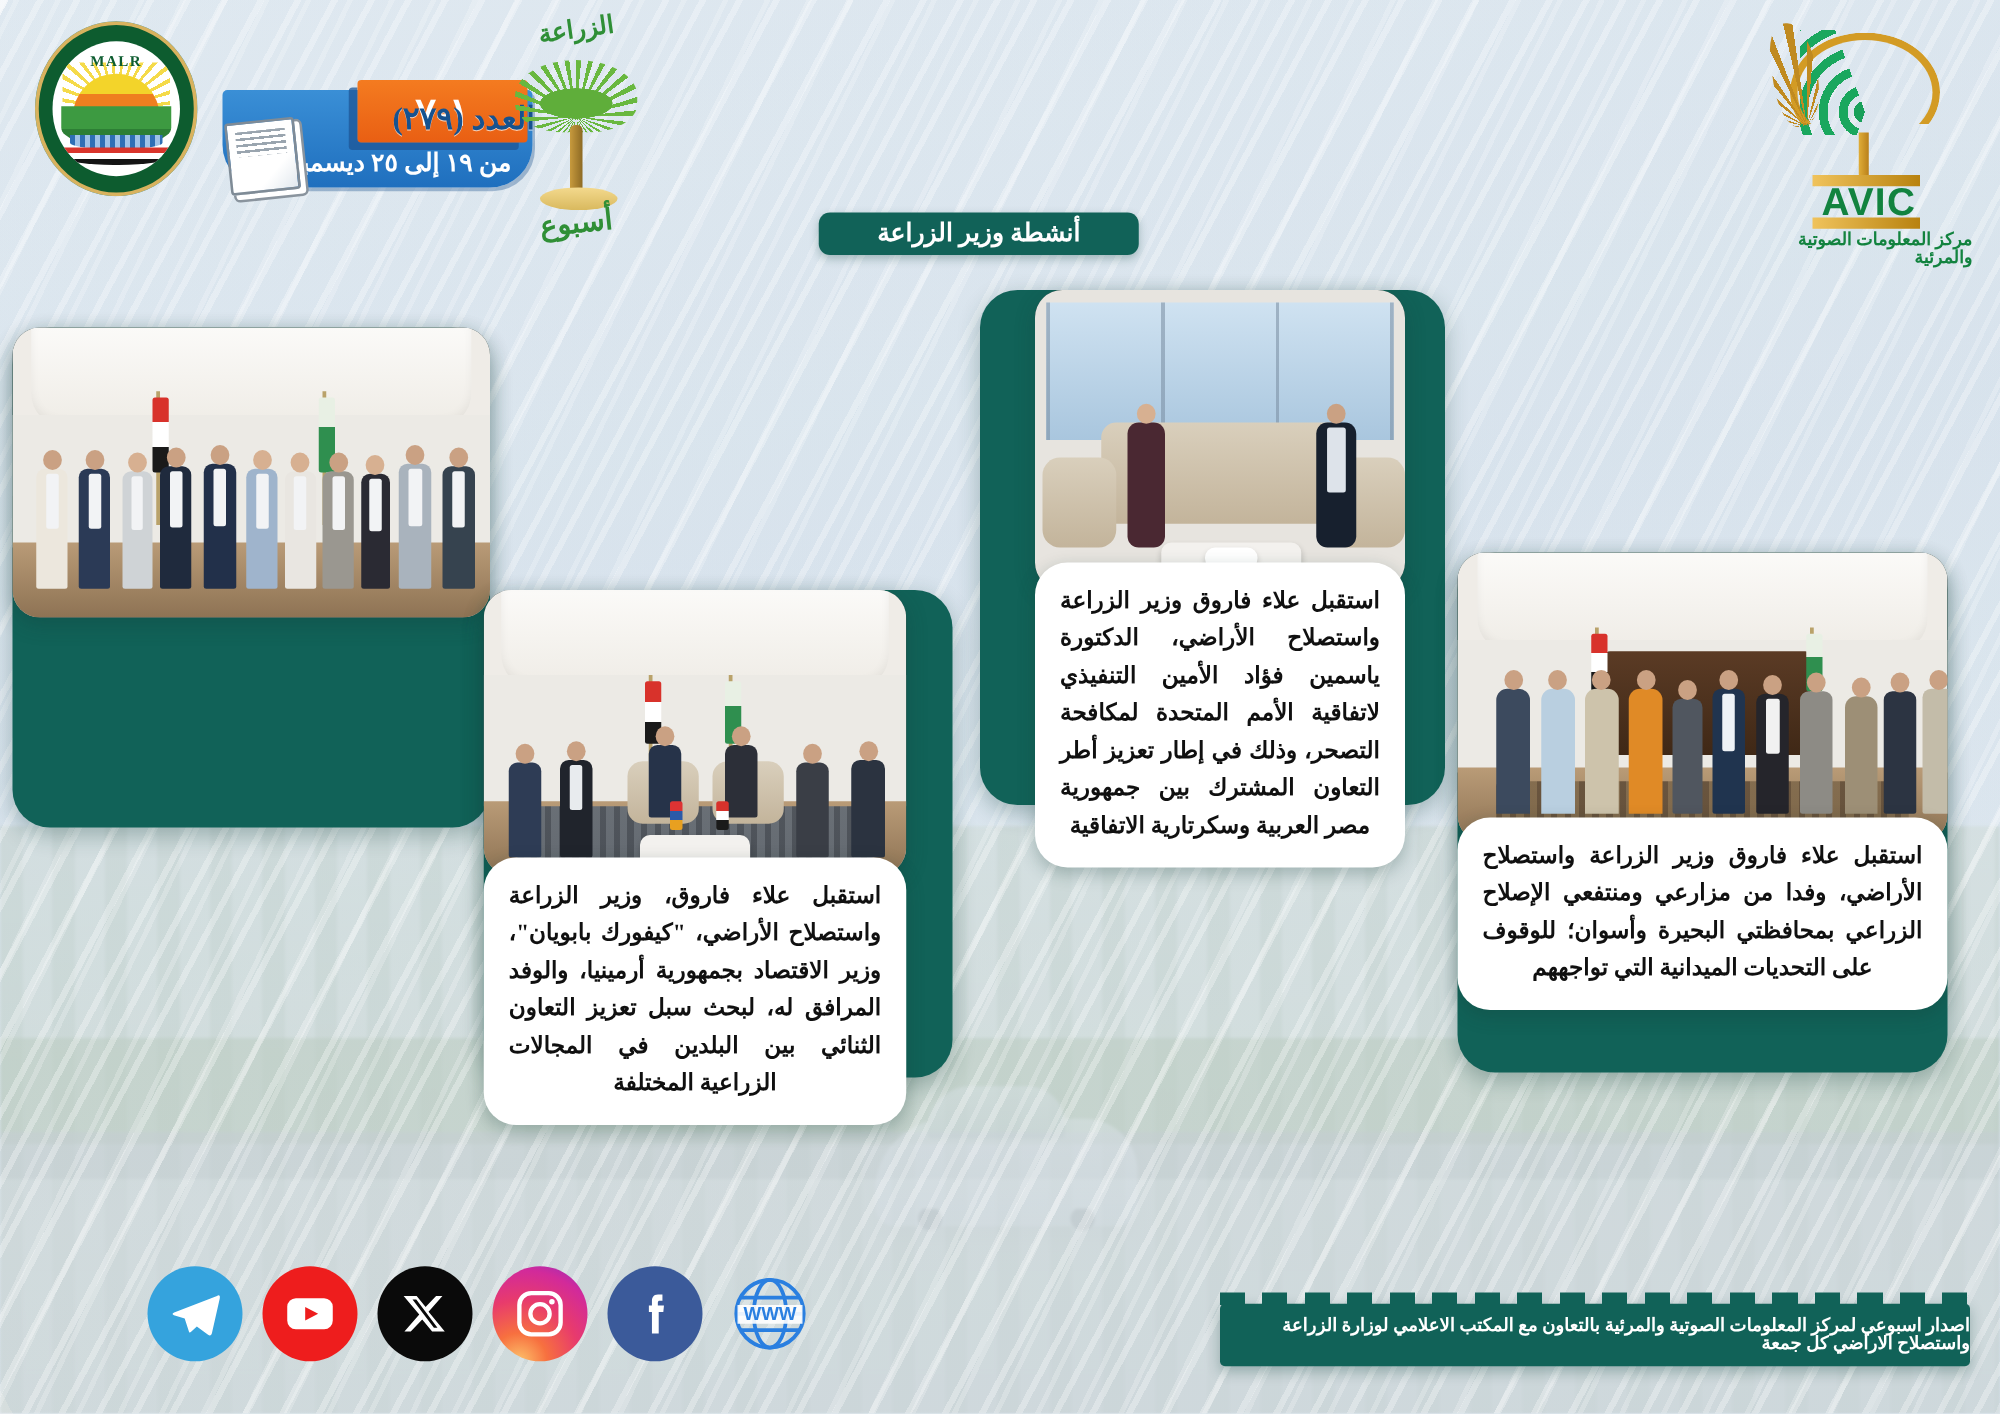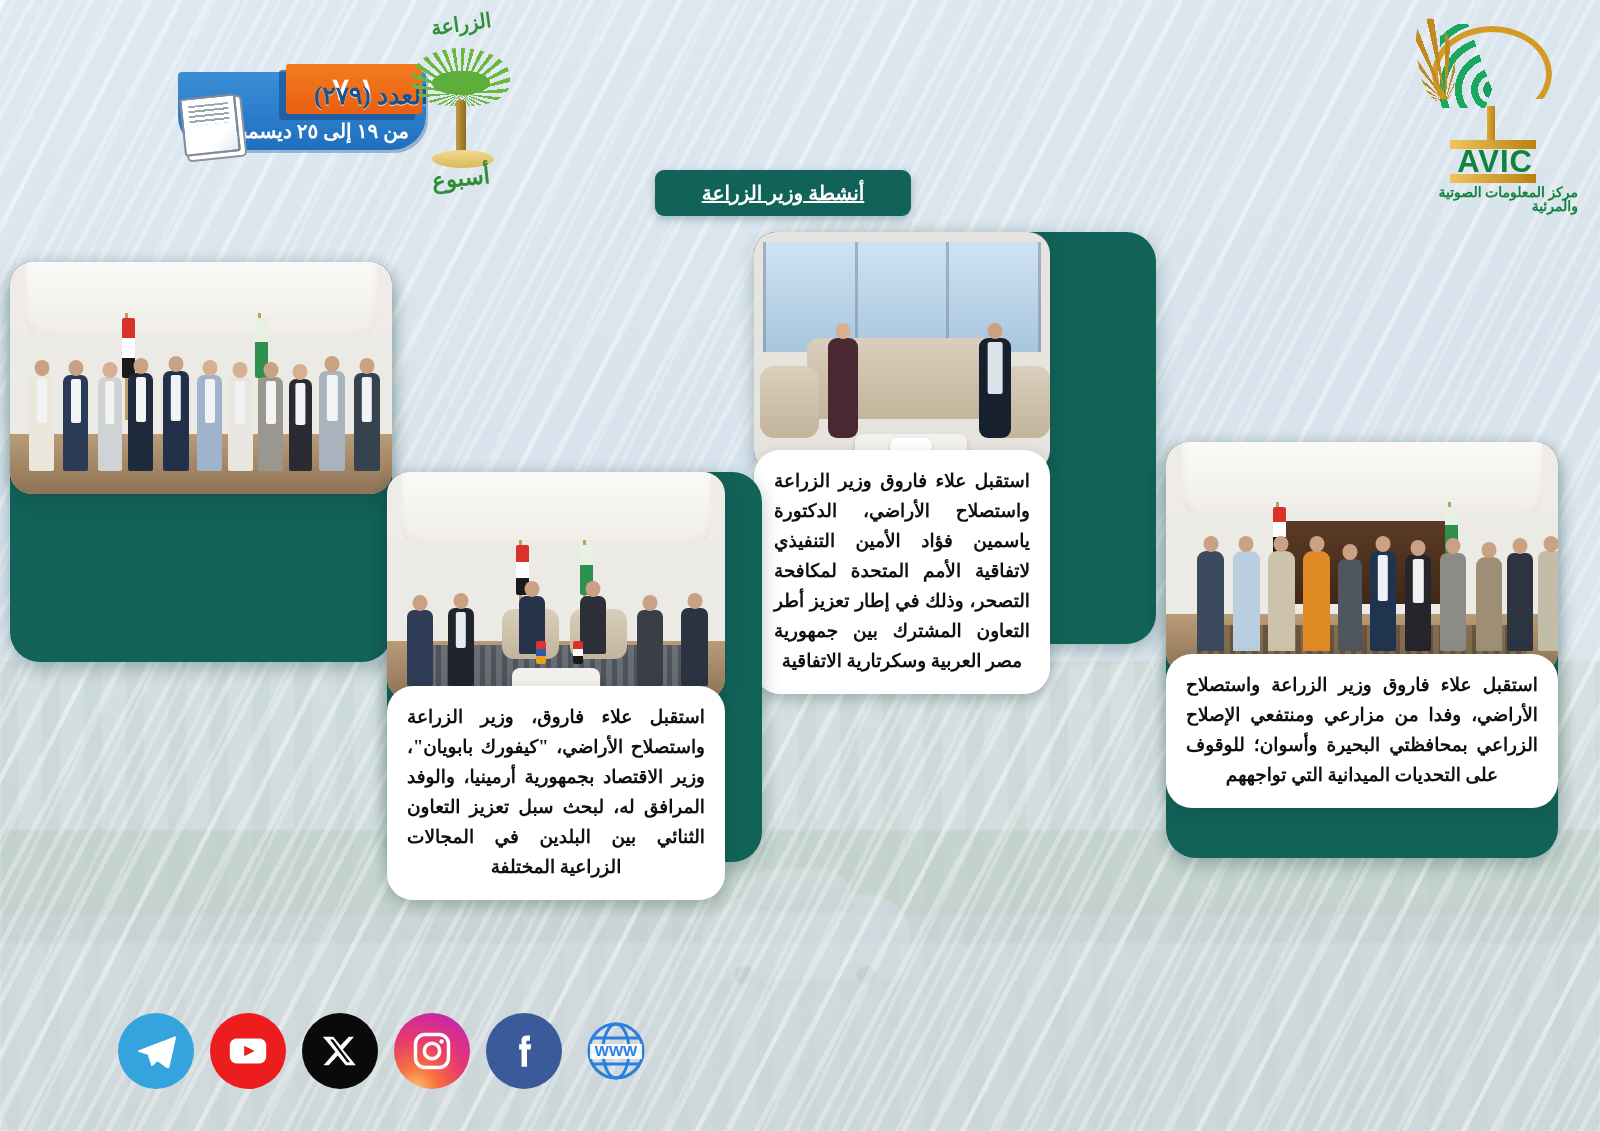--- a/index.html
+++ b/index.html
@@ -183,26 +183,25 @@
 
   .main-title{
     position:absolute; left:510px; top:50px; width:555px; height:104px;
     background:#116258; border-radius:52px;
     display:flex; align-items:center; justify-content:center;
     color:#fff; font:700 33px/1.15 "Liberation Serif",serif;
     text-align:center; padding:0 26px;
     box-shadow:0 4px 12px rgba(15,70,64,.35);
   }
   .sub-title{
-    position:absolute; left:655px; top:170px; width:256px; height:46px;
+    position:absolute; left:655px; top:170px; width:256px; height:34px;
     background:#116258; border-radius:9px;
     display:flex; align-items:center; justify-content:center;
     color:#fff; font:700 20px/1 "Liberation Serif",serif;
     box-shadow:0 3px 8px rgba(15,70,64,.3);
-    text-decoration:underline;
   }
 
   .avic-logo{ position:absolute; right:22px; top:10px; width:190px; height:170px; }
   .avic-wave{
     position:absolute; left:52px; top:14px; width:104px; height:84px;
     background:
       radial-gradient(circle 9px at 50% 78%, #18a05a 0 100%, transparent 100%),
       repeating-radial-gradient(circle at 50% 78%, rgba(255,255,255,0) 0 14px, #1aa75e 14px 21px, rgba(255,255,255,0) 21px 30px, #1aa75e 30px 37px, rgba(255,255,255,0) 37px 46px, #1aa75e 46px 53px, rgba(255,255,255,0) 53px);
     -webkit-mask:conic-gradient(from 200deg at 50% 78%, #000 0 140deg, transparent 140deg);
             mask:conic-gradient(from 200deg at 50% 78%, #000 0 140deg, transparent 140deg);
@@ -319,20 +318,31 @@
 </style>
 </head>
 <body>
 
 <div id="poster">
   <div class="bg-photo">
       <div class="bg-car"></div>
     </div>
   <div class="bg-stripes"></div>
 
+  <div class="malr-logo">
+    <div class="malr-inner">
+      <div class="malr-rays"></div>
+      <div class="malr-sun"></div>
+      <div class="malr-field"></div>
+      <div class="malr-water"></div>
+      <div class="malr-base"></div>
+      <div class="malr-wheat"></div>
+      <div class="malr-top">MALR</div>
+    </div>
+  </div>
 
   <div class="issue-badge">
     <div class="issue-blue"></div>
     <div class="issue-dates">من ١٩ إلى ٢٥ ديسمبر ٢٠٢٥</div>
     <div class="issue-papers"></div>
     <div class="issue-orange">١-٧</div>
     <div class="issue-no">العدد (٢٧٩)</div>
   </div>
 
   <div class="palm-logo">
@@ -397,21 +407,21 @@
       <div class="person" style="left:81%; width:26px; height:100px; background:#a9b3bd;">
           <div class="shirt"></div>
         </div>
       <div class="person" style="left:90%; width:26px; height:98px; background:#36434f;">
           <div class="shirt"></div>
         </div>
     </div>
   </div>
 
   <div class="frame" style="left:784px; top:232px; width:372px; height:412px;"></div>
-  <div class="card" style="left:754px; top:232px; width:296px; height:412px;">
+  <div class="card" style="left:828px; top:232px; width:296px; height:412px;">
     <div class="photo" style="height:240px;">
       <div class="room" style="background:#e7e4df;"></div>
       <div class="window" style="left:3%; top:4%; right:3%; height:46%;">
           <div class="winmul"></div>
         </div>
       <div class="sofa" style="left:18%; top:44%; width:66%; height:34%;"></div>
       <div class="sofa" style="left:2%; top:56%; width:20%; height:30%; border-radius:14px;"></div>
       <div class="sofa" style="left:80%; top:56%; width:20%; height:30%; border-radius:14px;"></div>
       <div class="person f" style="left:25%; bottom:14%; width:30px; height:100px; background:#4a2832; border-radius:9px;"></div>
       <div class="person" style="left:76%; bottom:14%; width:32px; height:100px; background:#17202e; border-radius:9px;">
@@ -519,13 +529,14 @@
         <path d="M10 9.2l5.4 2.8L10 14.8z" fill="#ee1d1d"></path>
       </svg>
     </div>
     <div class="soc tg">
       <svg width="44" height="44" viewBox="0 0 24 24" fill="#fff">
         <path d="M21.6 4.3L2.9 11.5c-.9.4-.9.9-.1 1.1l4.7 1.5 1.8 5.5c.2.6.4.8 1 .3l2.5-2.3 4.9 3.6c.9.5 1.5.2 1.7-.8L22.8 5.3c.3-1.2-.4-1.7-1.2-1z"></path>
       </svg>
     </div>
   </div>
 
+  <div class="footer-band">اصدار اسبوعي لمركز المعلومات الصوتية والمرئية بالتعاون مع المكتب الاعلامي لوزارة الزراعة واستصلاح الاراضي كل جمعة</div>
 </div>
 
 </body></html>

